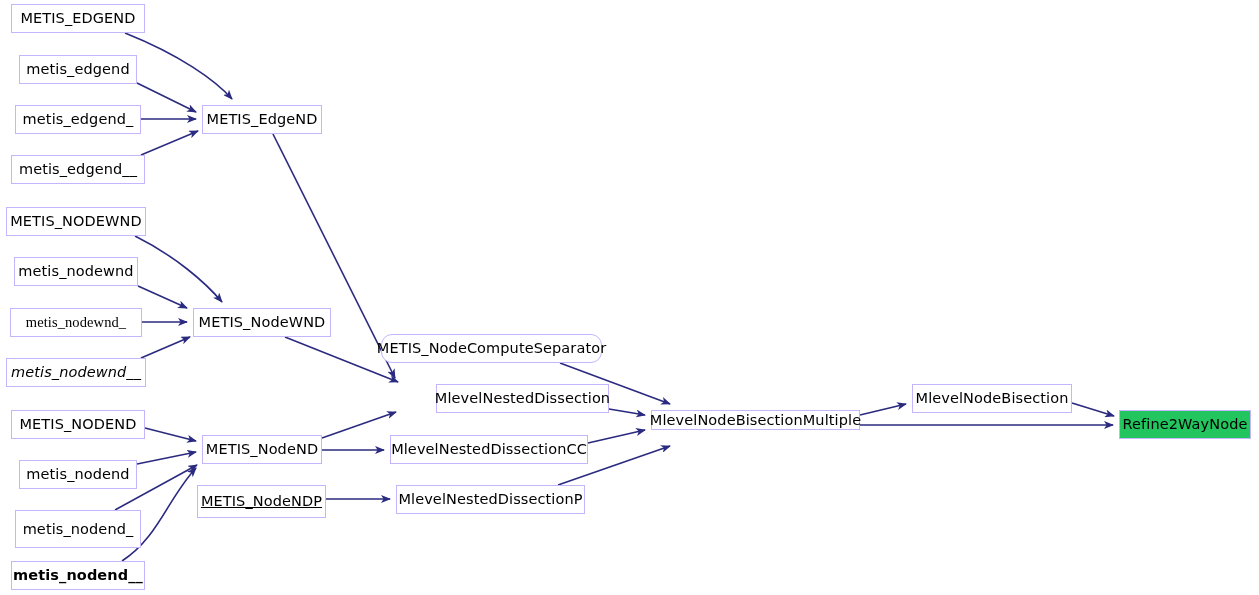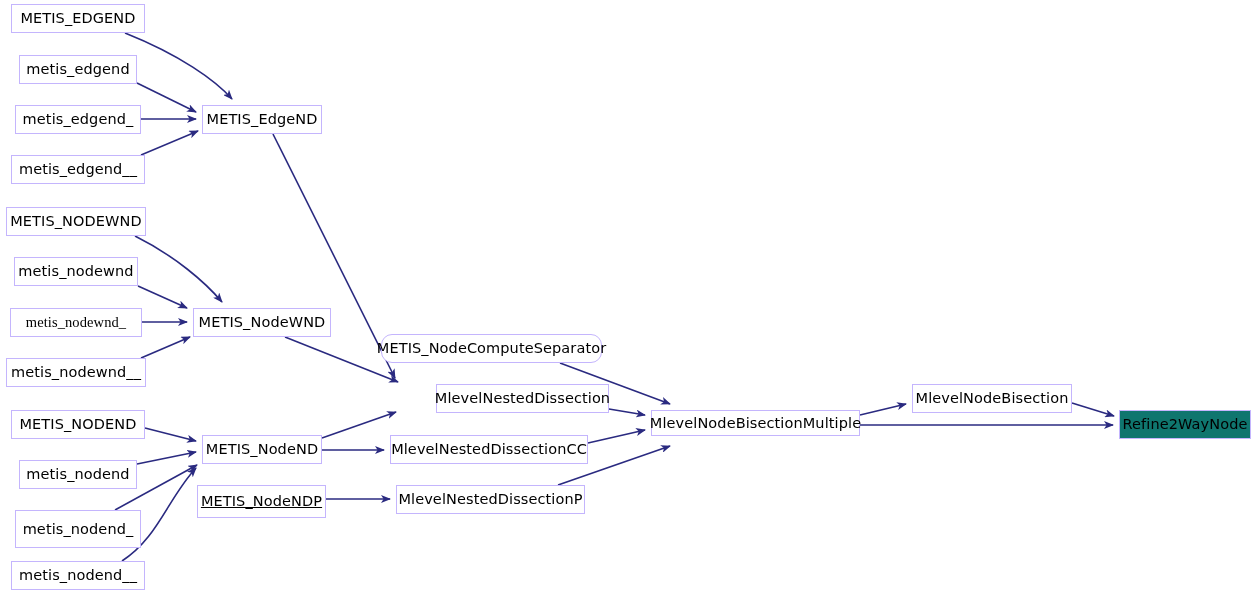--- a/index.html
+++ b/index.html
@@ -31,21 +31,21 @@
     color: #000000;
     font-size: 14.5px;
     line-height: 1;
     display: flex;
     align-items: center;
     justify-content: center;
     white-space: nowrap;
     letter-spacing: 0.1px;
   }
   .node.current {
-    background: #0f766e;
+    background: #22c55e;
     text-align: right;
   }
 </style>
 </head>
 <body>
 
 <div id="graph">
 
   <svg id="edges" width="1259" height="595" viewBox="0 0 1259 595" xmlns="http://www.w3.org/2000/svg">
     <defs>
@@ -83,30 +83,30 @@
 
   <div id="nodes">
       <div class="node" style="left: 11px; top: 4px; width: 134px; height: 29px;">METIS_EDGEND</div>
       <div class="node" style="left: 19px; top: 55px; width: 118px; height: 29px;">metis_edgend</div>
       <div class="node" style="left: 15px; top: 105px; width: 126px; height: 29px;">metis_edgend_</div>
       <div class="node" style="left: 11px; top: 155px; width: 134px; height: 29px;">metis_edgend__</div>
       <div class="node" style="left: 202px; top: 105px; width: 120px; height: 29px;">METIS_EdgeND</div>
       <div class="node" style="left: 6px; top: 207px; width: 140px; height: 29px;">METIS_NODEWND</div>
       <div class="node" style="left: 14px; top: 257px; width: 124px; height: 29px;">metis_nodewnd</div>
       <div class="node" style="left: 10px; top: 308px; width: 132px; height: 29px; font-family: Liberation Serif, serif;">metis_nodewnd_</div>
-      <div class="node" style="left: 6px; top: 358px; width: 140px; height: 29px;">metis_nodewnd__</div>
+      <div class="node" style="left: 6px; top: 358px; width: 140px; height: 29px; font-style: italic;">metis_nodewnd__</div>
       <div class="node" style="left: 193px; top: 308px; width: 138px; height: 29px;">METIS_NodeWND</div>
       <div class="node" style="left: 11px; top: 410px; width: 134px; height: 29px;">METIS_NODEND</div>
       <div class="node" style="left: 19px; top: 460px; width: 118px; height: 29px;">metis_nodend</div>
       <div class="node" style="left: 15px; top: 510px; width: 126px; height: 38px;">metis_nodend_</div>
-      <div class="node" style="left: 11px; top: 561px; width: 134px; height: 29px;">metis_nodend__</div>
+      <div class="node" style="left: 11px; top: 561px; width: 134px; height: 29px; font-weight: bold;">metis_nodend__</div>
       <div class="node" style="left: 202px; top: 435px; width: 120px; height: 29px;">METIS_NodeND</div>
       <div class="node" style="left: 197px; top: 485px; width: 129px; height: 33px; text-decoration: underline;">METIS_NodeNDP</div>
       <div class="node" style="left: 381px; top: 334px; width: 221px; height: 29px; border-radius: 11px;">METIS_NodeComputeSeparator</div>
       <div class="node" style="left: 400px; top: 384px; width: 173px; height: 29px; margin-left: 36px;">MlevelNestedDissection</div>
       <div class="node" style="left: 390px; top: 435px; width: 198px; height: 29px;">MlevelNestedDissectionCC</div>
       <div class="node" style="left: 396px; top: 485px; width: 189px; height: 29px;">MlevelNestedDissectionP</div>
-      <div class="node" style="left: 651px; top: 410px; width: 209px; height: 26px;">MlevelNodeBisectionMultiple</div>
+      <div class="node" style="left: 651px; top: 410px; width: 209px; height: 20px;">MlevelNodeBisectionMultiple</div>
       <div class="node" style="left: 912px; top: 384px; width: 160px; height: 29px;">MlevelNodeBisection</div>
       <div class="node current" style="left: 1119px; top: 410px; width: 132px; height: 29px;">Refine2WayNode</div>
     </div>
 
 </div>
 
 </body></html>

